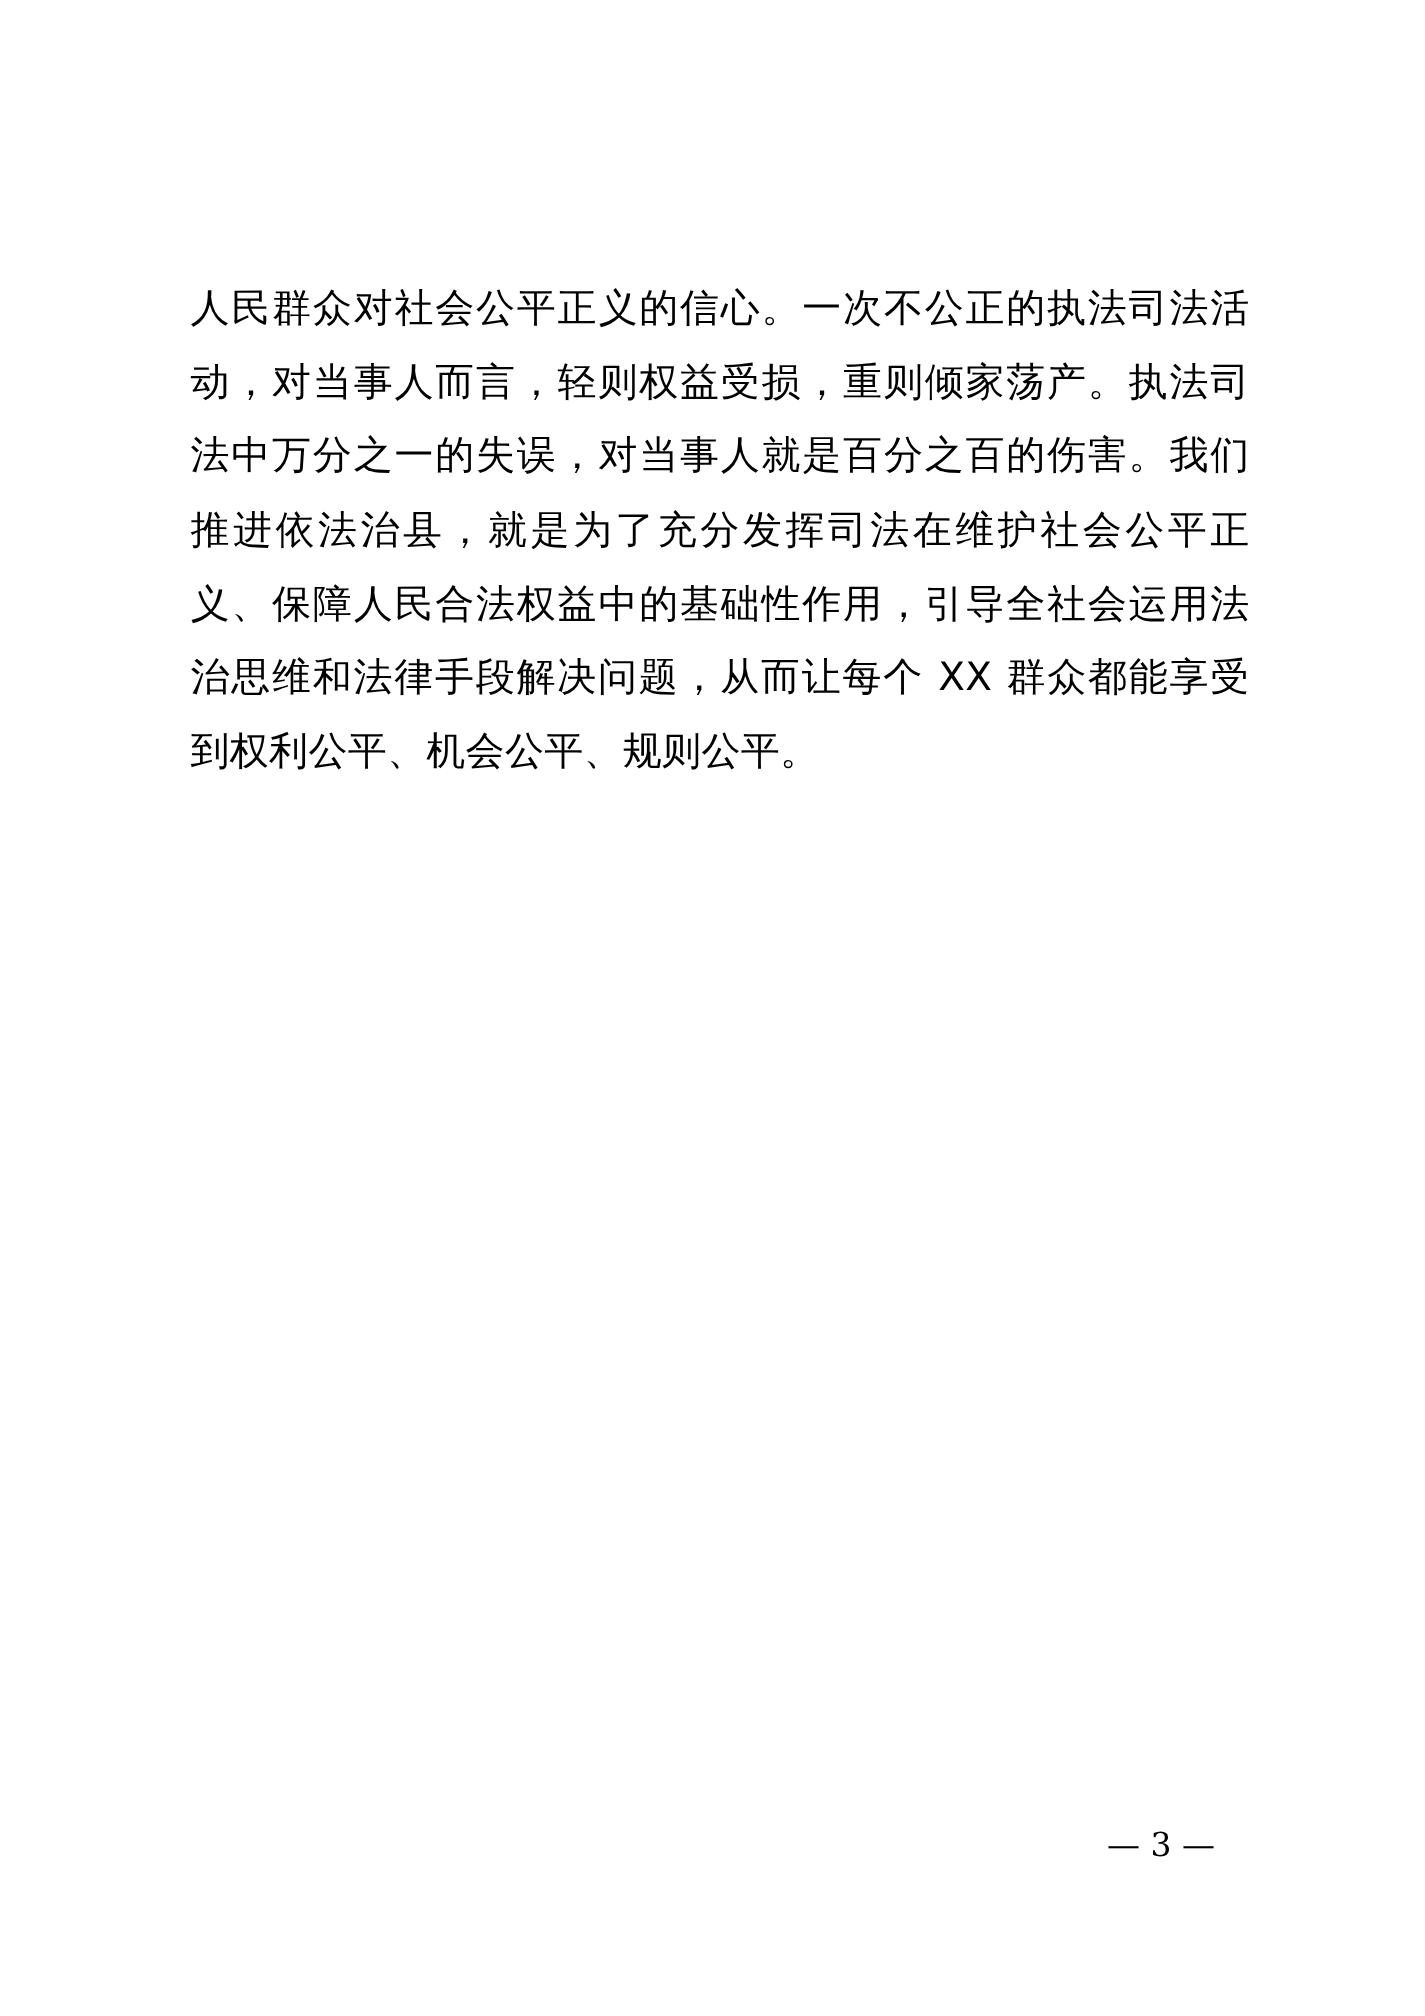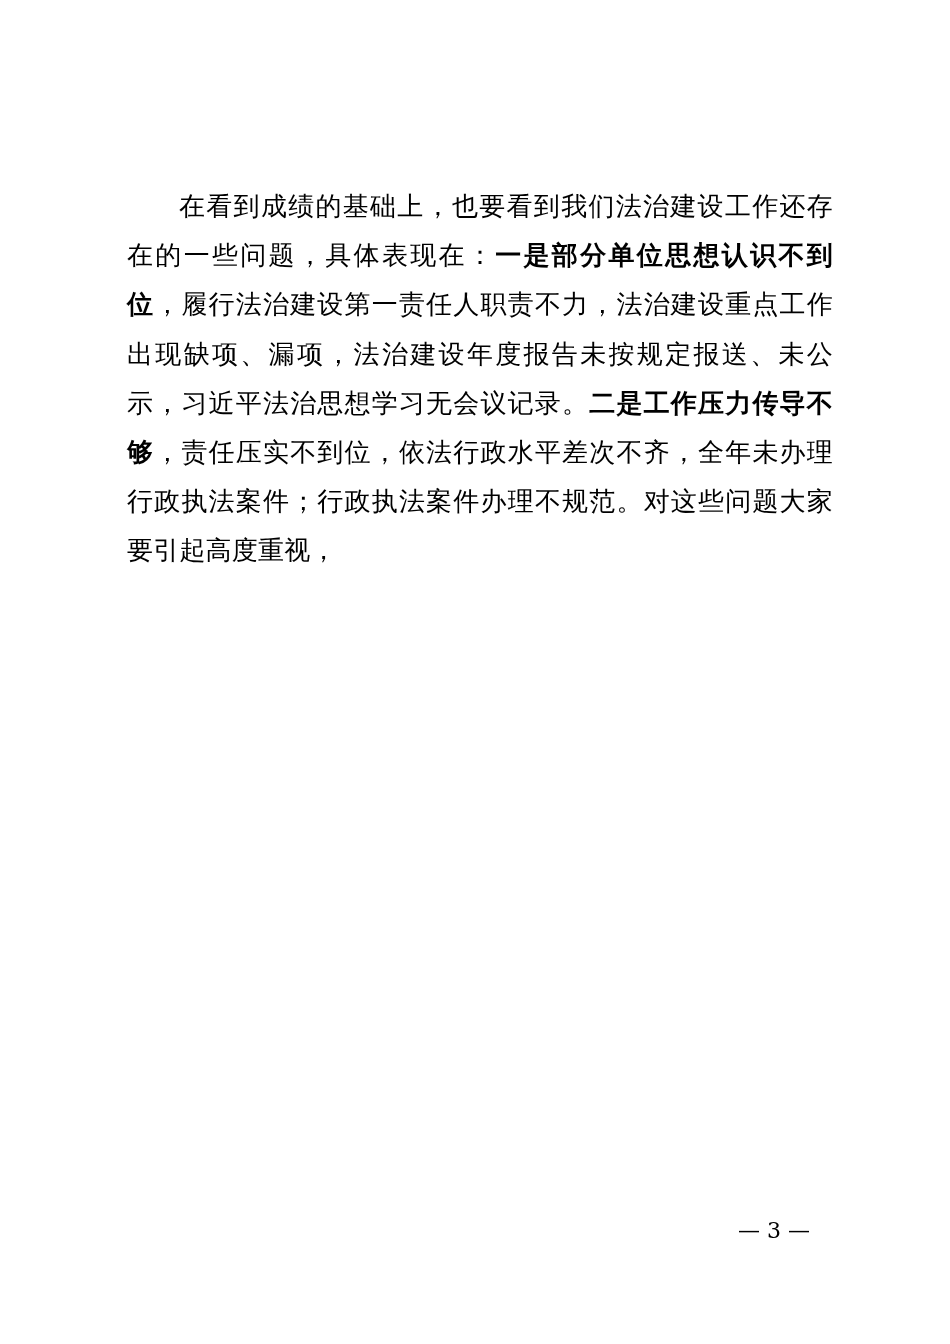--- a/index.html
+++ b/index.html
@@ -52,18 +52,18 @@
     font-size: 22px;
     color: #000;
     white-space: pre;
   }
 </style>
 </head>
 <body>
 
 <div class="page">
   <div class="content">
-    <p class="para indent">
-      <span>在看到成绩的基础上，也要看到我们法治建设工作还存在的一些问题，具体表现在：</span><span class="bold">一是部分单位思想认识不到位</span><span>，履行法治建设第一责任人职责不力，法治建设重点工作出现缺项、漏项，法治建设年度报告未按规定报送、未公示，习近平法治思想学习无会议记录。</span><span class="bold">二是工作压力传导不够</span><span>，责任压实不到位，依法行政水平差次不齐，全年未办理行政执法案件；行政执法案件办理不规范。对这些问题大家要引起高度重视，</span>
+    <p class="para">
+      <span>人民群众对社会公平正义的信心。一次不公正的执法司法活动，对当事人而言，轻则权益受损，重则倾家荡产。执法司法中万分之一的失误，对当事人就是百分之百的伤害。我们推进依法治县，就是为了充分发挥司法在维护社会公平正义、保障人民合法权益中的基础性作用，引导全社会运用法治思维和法律手段解决问题，从而让每个 XX 群众都能享受到权利公平、机会公平、规则公平。</span>
     </p>
   </div>
   <div class="page-number">— 3 —</div>
 </div>
 
 </body></html>

